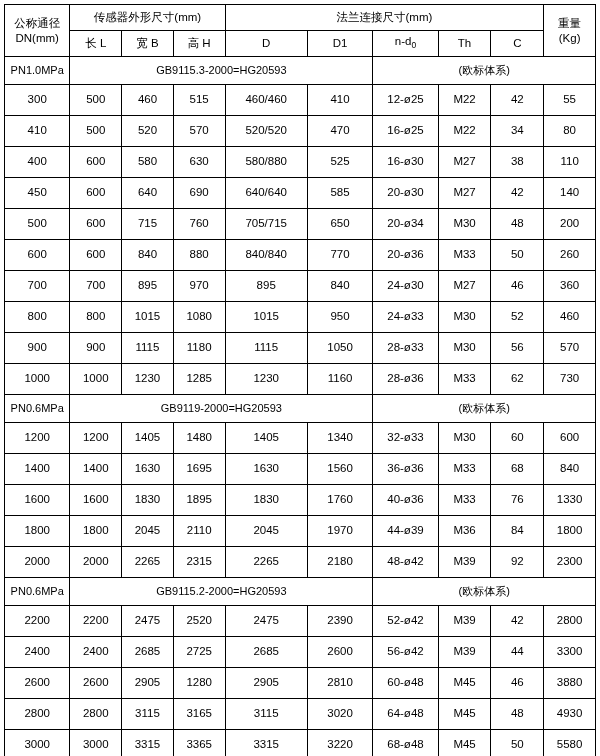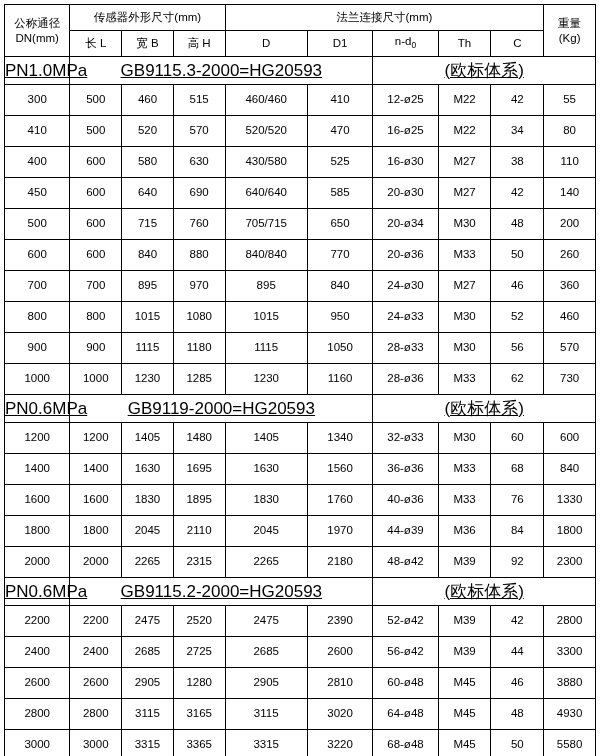--- a/index.html
+++ b/index.html
@@ -39,22 +39,21 @@
     height: 25px;
     font-size: 11.5px;
   }
   tr.hdr2 td {
     height: 25px;
     font-size: 11.5px;
   }
   
   tr.group td {
     height: 27px;
-    font-size: 17px;
-    text-decoration: underline;
+    font-size: 11px;
   }
   td.grp-left {
     text-align: left;
     padding-left: 6px;
   }
   td.grp-mid {
     text-align: left;
     padding-left: 6px;
   }
   td.grp-right {
@@ -144,21 +143,21 @@
           <td>16-ø25</td>
           <td>M22</td>
           <td>34</td>
           <td>80</td>
         </tr>
       <tr class="data">
           <td>400</td>
           <td>600</td>
           <td>580</td>
           <td>630</td>
-          <td>430/580</td>
+          <td>580/880</td>
           <td>525</td>
           <td>16-ø30</td>
           <td>M27</td>
           <td>38</td>
           <td>110</td>
         </tr>
       <tr class="data">
           <td>450</td>
           <td>600</td>
           <td>640</td>

